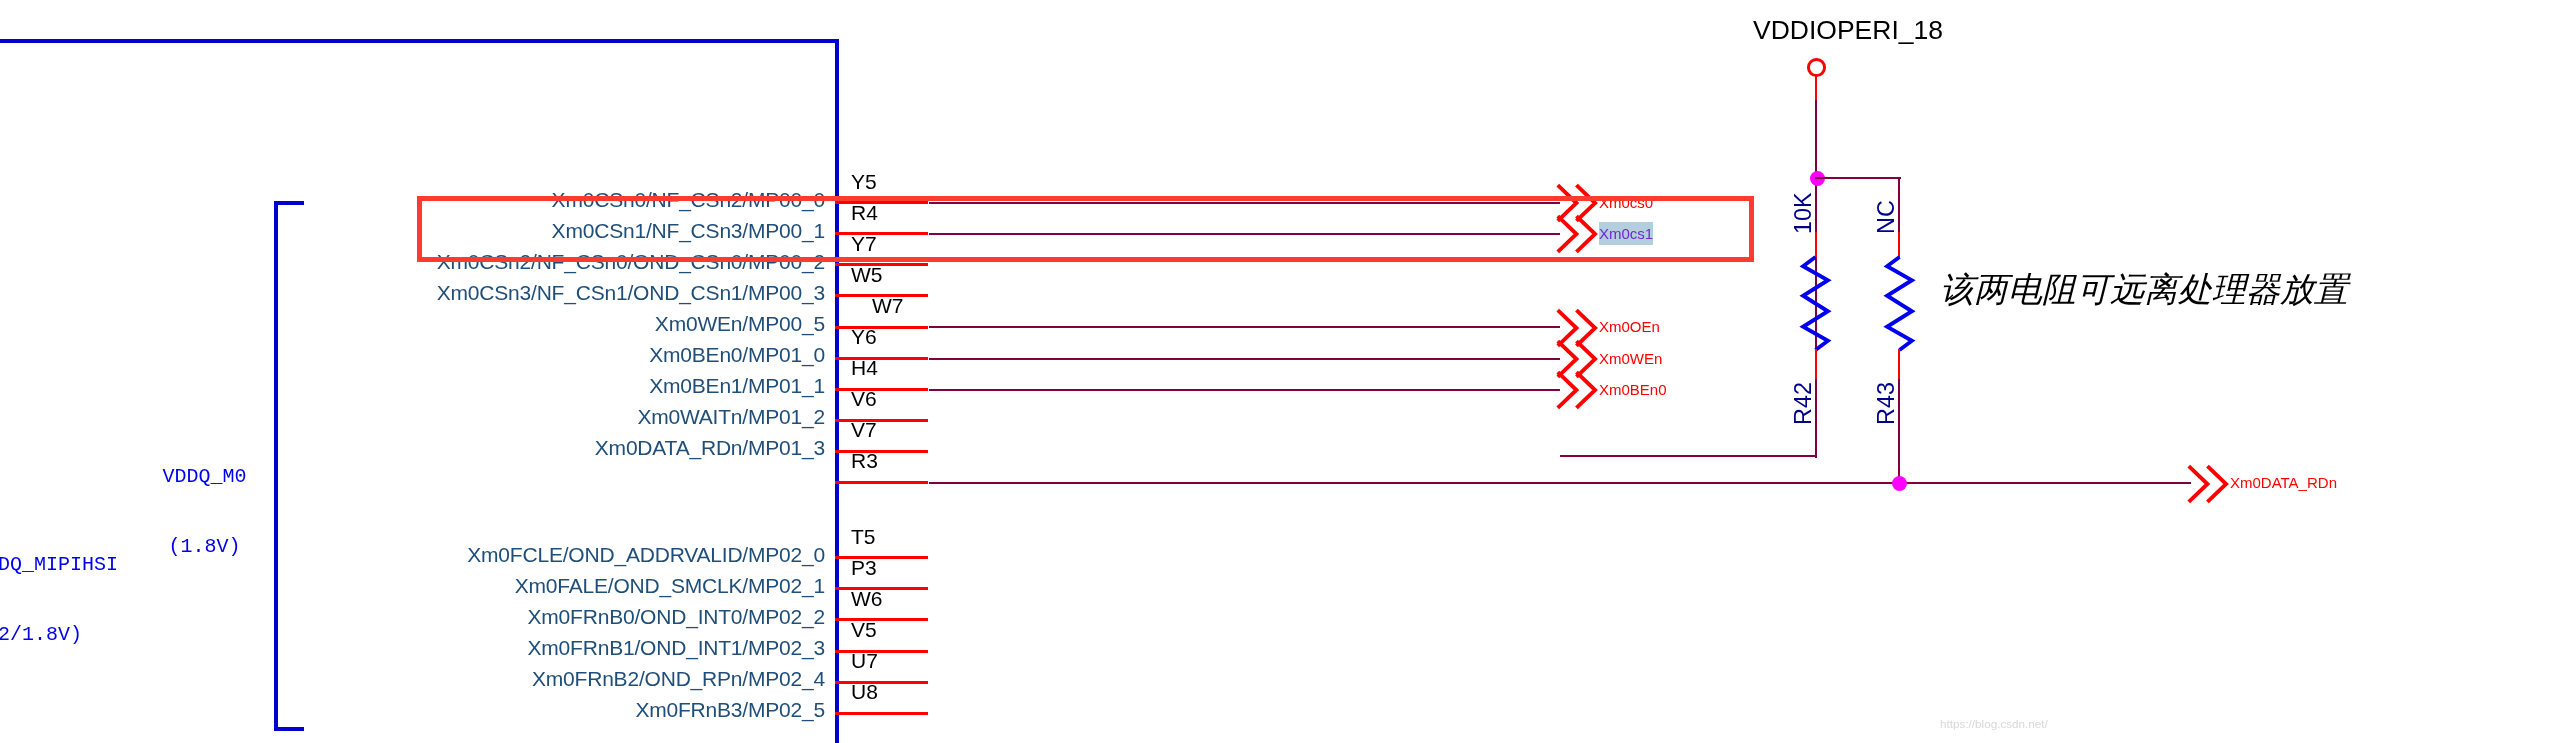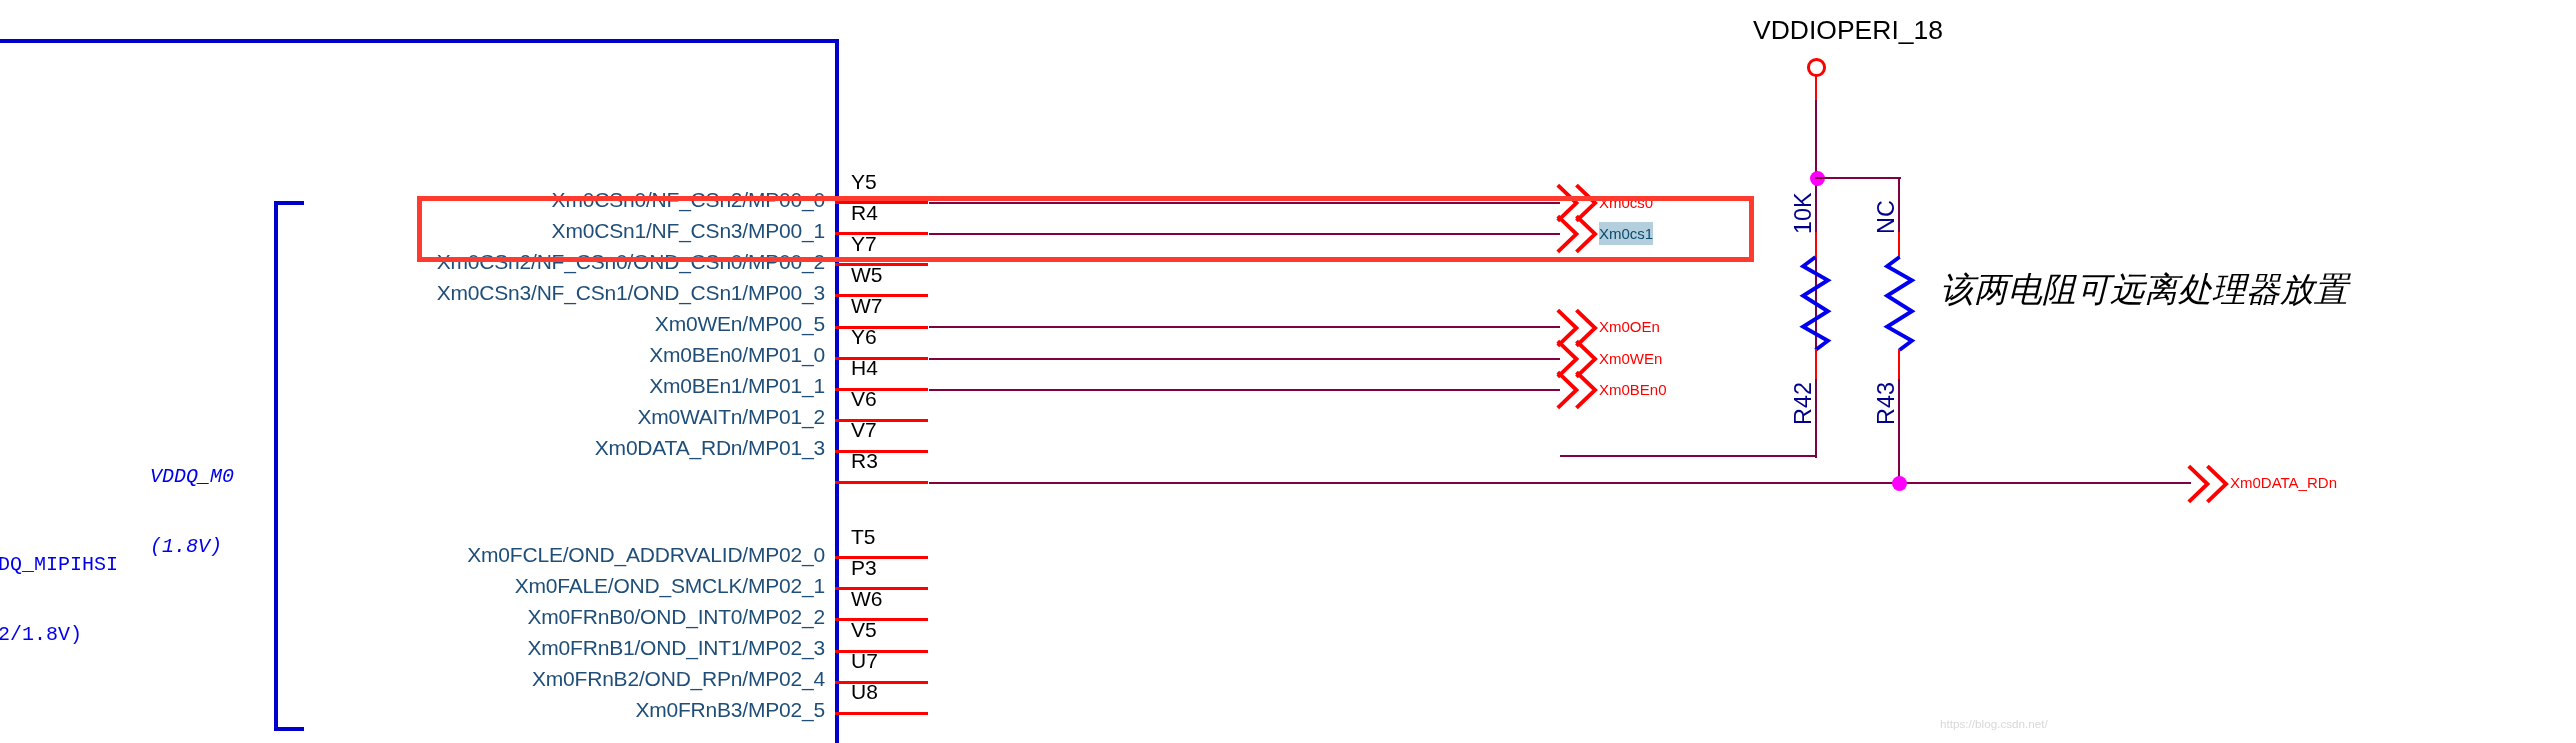--- a/index.html
+++ b/index.html
@@ -45,21 +45,21 @@
   
   .net-label {
     color: #ff0000;
     font-family: "Liberation Sans", sans-serif;
     font-size: 15px;
     line-height: 23.4px;
     white-space: nowrap;
   }
   .net-label.selected {
     background: #b3cfdd;
-    color: #0c4a6e;
+    color: #6d28d9;
   }
 
   
   .power-label {
     color: #000000;
     font-family: "Liberation Sans", sans-serif;
     font-size: 26.5px;
     line-height: 26.5px;
     white-space: nowrap;
   }
@@ -129,21 +129,21 @@
 
 <div id="root">
 
   <div class="abs wire-blue" style="left:835px; top:39px; width:3.9px; height:705px;"></div>
   <div class="abs wire-blue" style="left:0px; top:39px; width:839px; height:3.9px;"></div>
 
   <div class="abs wire-blue" style="left:274px; top:201px; width:3.9px; height:530px;"></div>
   <div class="abs wire-blue" style="left:274px; top:201px; width:30px; height:3.9px;"></div>
   <div class="abs wire-blue" style="left:274px; top:727px; width:30px; height:3.9px;"></div>
 
-  <div class="abs mono-blue" style="left:150px; top:418px; text-align:left; width:109px;font-style:italic;">
+  <div class="abs mono-blue" style="left:150px; top:418px; text-align:center; width:109px;">
     <div>VDDQ_M0</div>
     <div>(1.8V)</div>
   </div>
 
   <div class="abs mono-blue" style="left:-14px; top:506px; text-align:left; width:203px;">
     <div>DDQ_MIPIHSI</div>
     <div>.2/1.8V)</div>
   </div>
 
   <div class="abs" style="left:280px; top:189px; width:545px;">
@@ -156,21 +156,21 @@
     <div class="pin-label" style="height:31px;">Xm0BEn1/MP01_1</div>
     <div class="pin-label" style="height:31px;">Xm0WAITn/MP01_2</div>
     <div class="pin-label" style="height:31px;">Xm0DATA_RDn/MP01_3</div>
   </div>
 
   <div class="abs" style="left:851px; top:171px;">
     <div class="pin-num" style="height:31px;">Y5</div>
     <div class="pin-num" style="height:31px;">R4</div>
     <div class="pin-num" style="height:31px;">Y7</div>
     <div class="pin-num" style="height:31px;">W5</div>
-    <div class="pin-num" style="height:31px;">W7</div>
+    <div class="pin-num" style="height:31px;margin-left:21px;">W7</div>
     <div class="pin-num" style="height:31px;">Y6</div>
     <div class="pin-num" style="height:31px;">H4</div>
     <div class="pin-num" style="height:31px;">V6</div>
     <div class="pin-num" style="height:31px;">V7</div>
     <div class="pin-num" style="height:31px;">R3</div>
   </div>
 
   <div class="abs wire-red" style="left:835px; top:201px; width:93px; height:3.1px;"></div>
   <div class="abs wire-red" style="left:835px; top:232px; width:93px; height:3.1px;"></div>
   <div class="abs wire-red" style="left:835px; top:263px; width:93px; height:3.1px;"></div>

